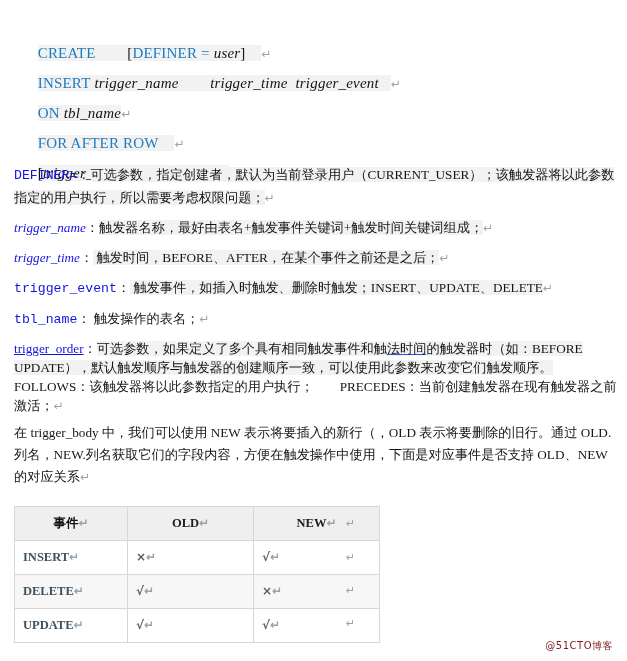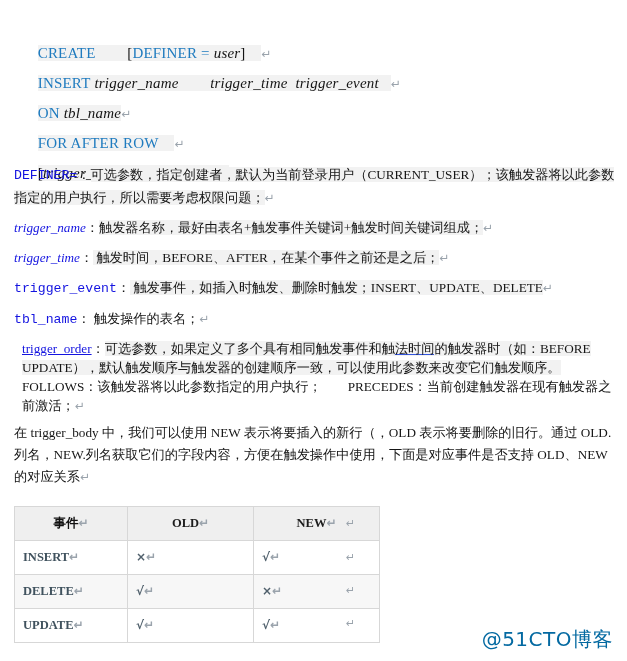--- a/index.html
+++ b/index.html
@@ -55,21 +55,21 @@
   .desc {
     padding: 6px 10px 0 14px;
   }
   .para {
     font-size: 13.2px;
     line-height: 22px;
     margin: 0 0 8px 0;
     color: #151515;
     text-align: left;
   }
-  .para.tight { line-height: 19px; margin-bottom: 6px; margin-left: 8px; }
+  .para.tight { line-height: 19px; margin-bottom: 6px; }
   .lbl {
     color: #1414e0;
     font-family: Liberation Mono, monospace;
   }
   .lbl-i {
     color: #1414e0;
     font-style: italic;
   }
   .lbl-u {
     color: #1414e0;
@@ -134,22 +134,22 @@
     font-size: 11px;
     font-family: "DejaVu Sans", sans-serif;
   }
   .side-marks div.first { height: 35px; line-height: 35px; }
 
   
   .watermark {
     position: absolute;
     right: 14px;
     bottom: 8px;
-    color: #0369a1;
-    font-size: 20px;
+    color: #7f1d1d;
+    font-size: 10px;
     font-family: "DejaVu Sans", sans-serif;
     letter-spacing: 0.5px;
     user-select: none;
   }
 </style>
 </head>
 <body>
 
 <div class="page">
 

